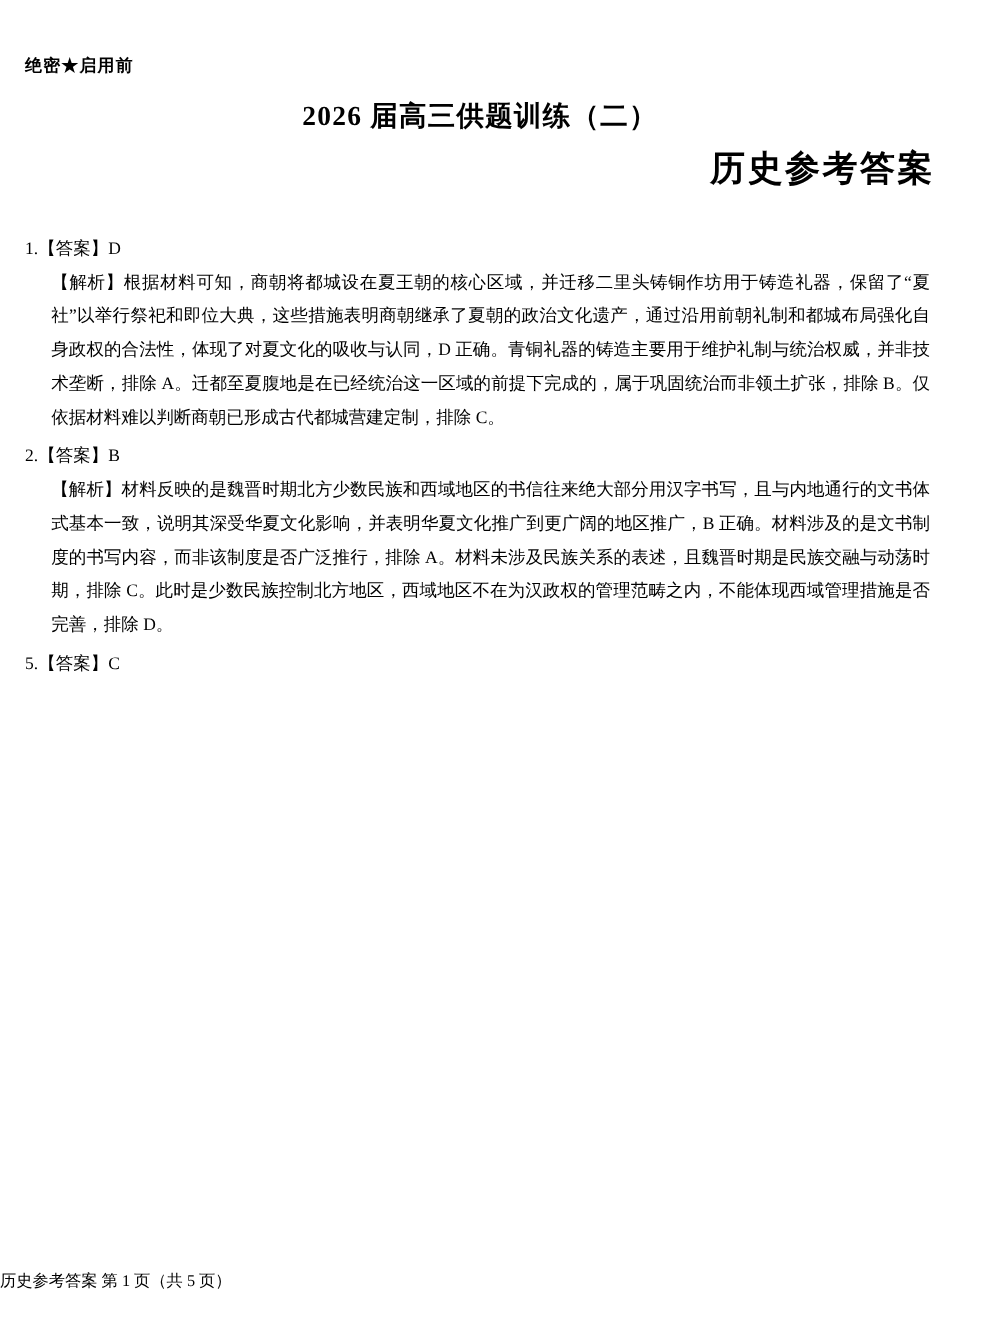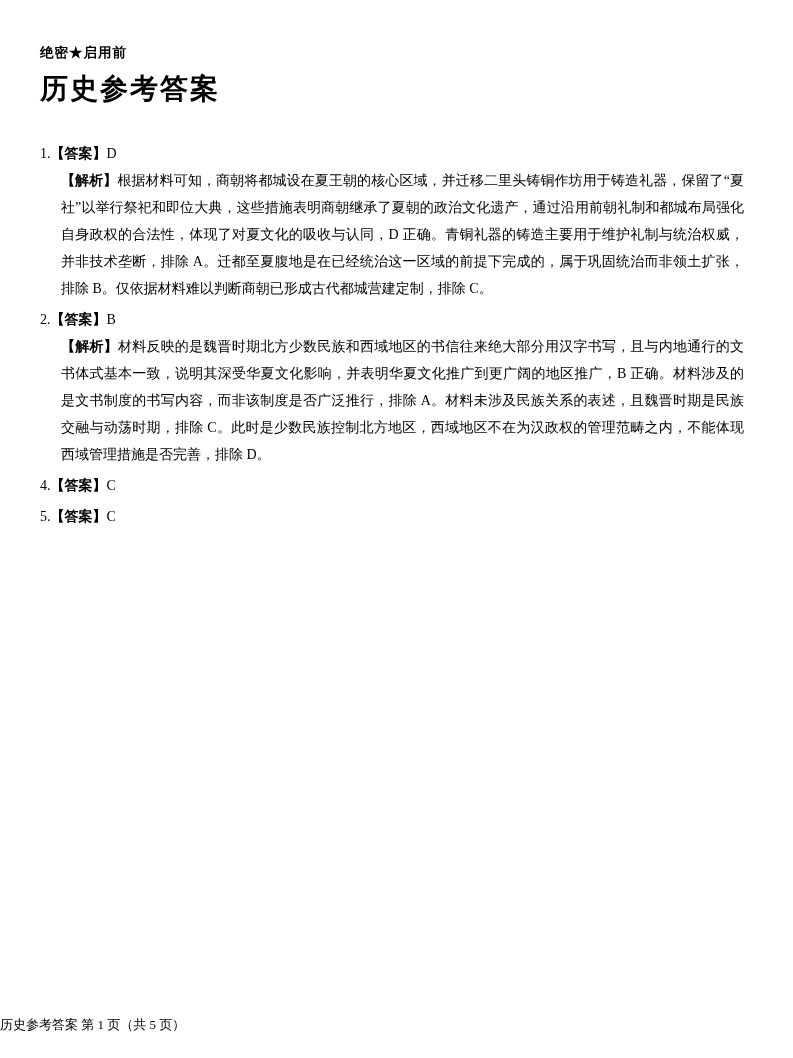--- a/index.html
+++ b/index.html
@@ -7,91 +7,91 @@
     width: 793px;
     height: 1058px;
     background: #ffffff;
     color: #000000;
     font-family: "Liberation Serif", "DejaVu Serif", serif;
     position: relative;
     box-sizing: border-box;
     overflow: hidden;
   }
   .page {
-    padding: 44px 45px 0 40px;
+    padding: 44px 45px 0 20px;
     box-sizing: border-box;
     height: 100%;
     position: relative;
   }
   .classification {
     font-size: 13.5px;
     font-weight: bold;
     letter-spacing: 1px;
   }
   .doc-title {
     text-align: center;
     font-size: 22px;
     font-weight: bold;
     margin-top: 16px;
     letter-spacing: 1px;
   }
   .doc-subtitle {
-    text-align: left;
+    text-align: right;
     font-size: 28px;
     font-weight: bold;
     margin-top: 8px;
     letter-spacing: 2px;
   }
   .answers {
     margin-top: 32px;
     font-size: 14px;
     line-height: 27px;
   }
   .answer-block { margin-bottom: 4px; }
   .answer-line { text-align: left; }
-  .label { font-weight: bold; }
+  .label { font-weight: normal; }
   .analysis {
     margin: 0 4px 0 21px;
     text-align: justify;
   }
   .footer {
     position: absolute;
     left: 0;
     right: 0;
     bottom: 24px;
     text-align: left;
     font-size: 13px;
   }
 </style>
 </head>
 <body>
 
 <div class="page">
 
   <div class="classification">绝密★启用前</div>
 
+  <div class="doc-title">2026 届高三供题训练（二）</div>
   <div class="doc-subtitle">历史参考答案</div>
 
   <div class="answers">
 
     <div class="answer-block">
       <div class="answer-line"><span>1.</span><span class="label">【答案】</span><span>D</span></div>
       <p class="analysis"><span class="label">【解析】</span><span>根据材料可知，商朝将都城设在夏王朝的核心区域，并迁移二里头铸铜作坊用于铸造礼器，保留了“夏社”以举行祭祀和即位大典，这些措施表明商朝继承了夏朝的政治文化遗产，通过沿用前朝礼制和都城布局强化自身政权的合法性，体现了对夏文化的吸收与认同，D 正确。青铜礼器的铸造主要用于维护礼制与统治权威，并非技术垄断，排除 A。迁都至夏腹地是在已经统治这一区域的前提下完成的，属于巩固统治而非领土扩张，排除 B。仅依据材料难以判断商朝已形成古代都城营建定制，排除 C。</span></p>
     </div>
 
     <div class="answer-block">
       <div class="answer-line"><span>2.</span><span class="label">【答案】</span><span>B</span></div>
       <p class="analysis"><span class="label">【解析】</span><span>材料反映的是魏晋时期北方少数民族和西域地区的书信往来绝大部分用汉字书写，且与内地通行的文书体式基本一致，说明其深受华夏文化影响，并表明华夏文化推广到更广阔的地区推广，B 正确。材料涉及的是文书制度的书写内容，而非该制度是否广泛推行，排除 A。材料未涉及民族关系的表述，且魏晋时期是民族交融与动荡时期，排除 C。此时是少数民族控制北方地区，西域地区不在为汉政权的管理范畴之内，不能体现西域管理措施是否完善，排除 D。</span></p>
     </div>
 
     <div class="answer-block">
     </div>
 
     <div class="answer-block">
-      <div class="answer-line"><span>4.</span><span class="label">【答案】</span><span>C</span></div>
     </div>
 
     <div class="answer-block">
       <div class="answer-line"><span>5.</span><span class="label">【答案】</span><span>C</span></div>
     </div>
 
   </div>
 
   <div class="footer">历史参考答案 第 1 页（共 5 页）</div>
 

